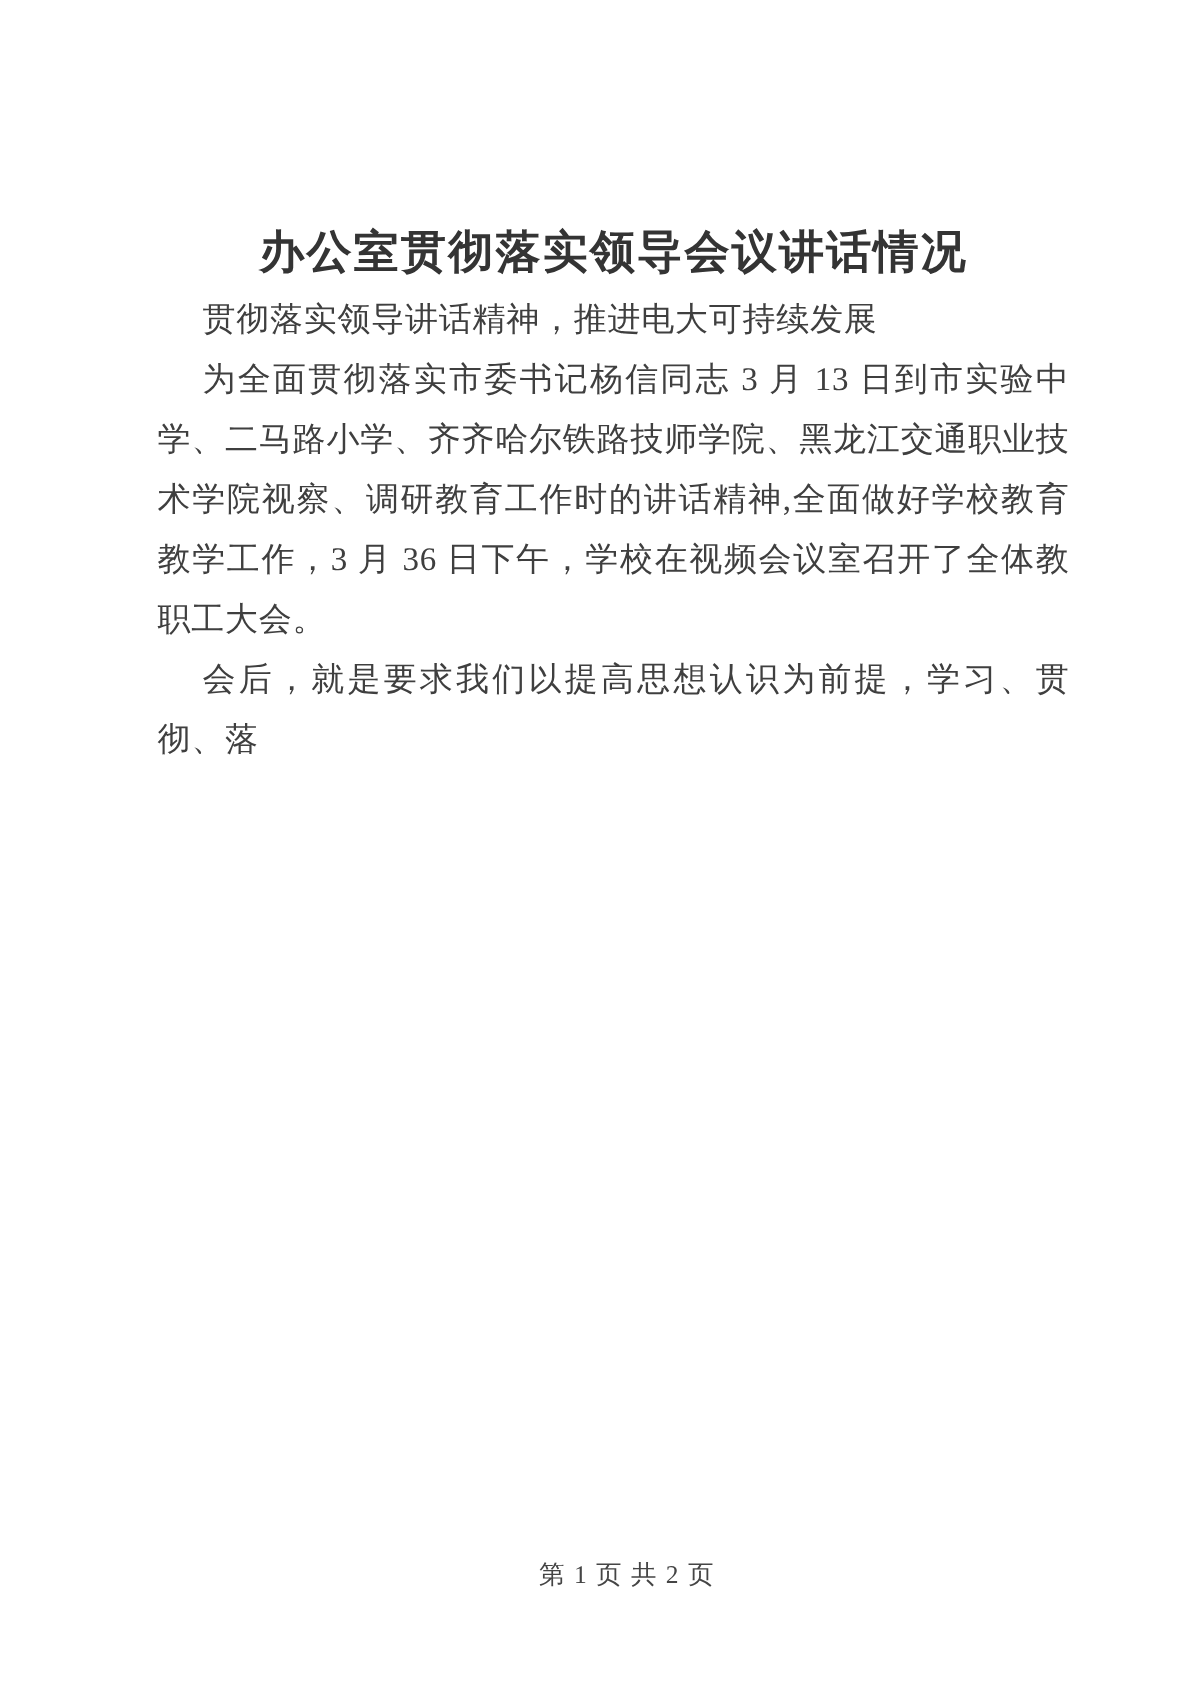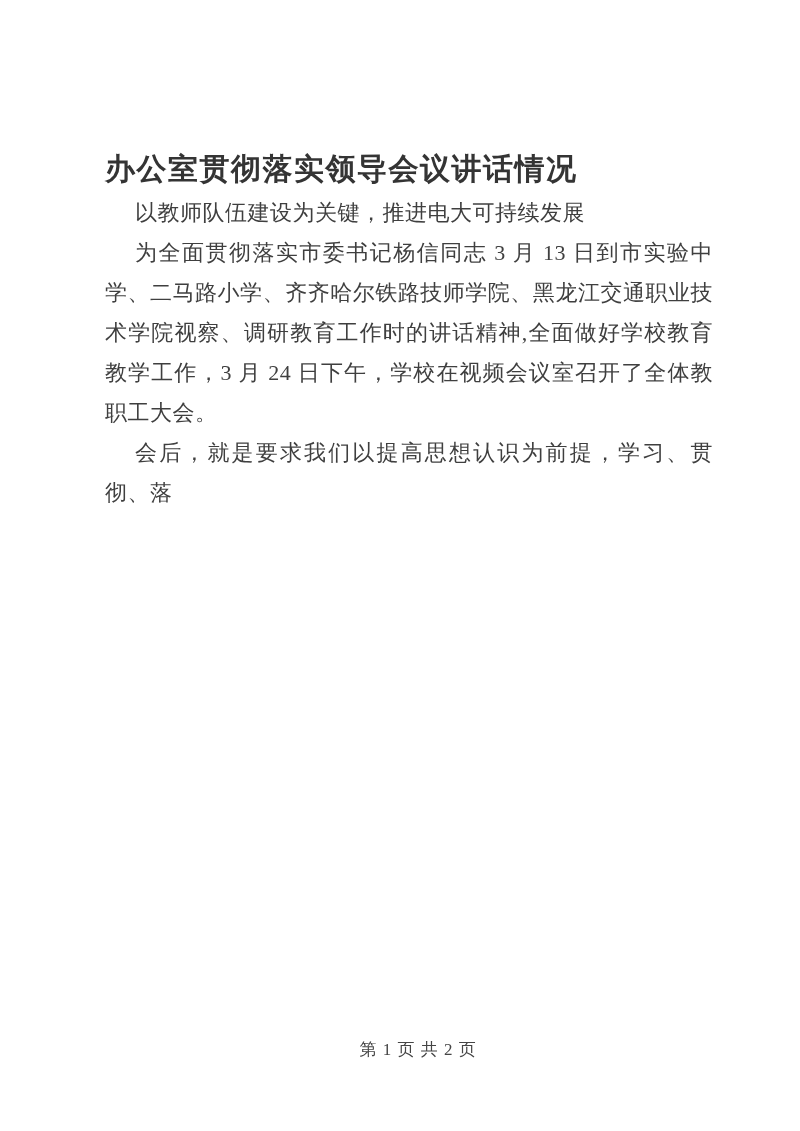--- a/index.html
+++ b/index.html
@@ -20,20 +20,21 @@
     position: absolute;
     left: 105px;
     top: 145px;
     width: 608px;
   }
   .doc-title {
     margin: 0;
     font-size: 30px;
     font-weight: bold;
     line-height: 48px;
+    text-align: center;
     letter-spacing: 1.5px;
     color: #343434;
     white-space: nowrap;
   }
   .doc-subtitle {
     margin: 0;
     font-size: 22px;
     line-height: 40px;
     text-indent: 30px;
     letter-spacing: 0.5px;
@@ -60,18 +61,18 @@
     letter-spacing: 1px;
     color: #454545;
   }
 </style>
 </head>
 <body>
 
 <div class="page">
   <div class="content">
     <h1 class="doc-title">办公室贯彻落实领导会议讲话情况</h1>
-    <p class="doc-subtitle">以教师队伍建设为关键，推进电大可持续发展</p>
-    <p class="doc-paragraph">为全面贯彻落实市委书记杨信同志 3 月 13 日到市实验中学、二马路小学、齐齐哈尔铁路技师学院、黑龙江交通职业技术学院视察、调研教育工作时的讲话精神,全面做好学校教育教学工作，3 月 24 日下午，学校在视频会议室召开了全体教职工大会。</p>
+    <p class="doc-subtitle">贯彻落实领导讲话精神，推进电大可持续发展</p>
+    <p class="doc-paragraph">为全面贯彻落实市委书记杨信同志 3 月 13 日到市实验中学、二马路小学、齐齐哈尔铁路技师学院、黑龙江交通职业技术学院视察、调研教育工作时的讲话精神,全面做好学校教育教学工作，3 月 36 日下午，学校在视频会议室召开了全体教职工大会。</p>
     <p class="doc-paragraph">会后，就是要求我们以提高思想认识为前提，学习、贯彻、落</p>
   </div>
   <div class="page-footer">第 1 页 共 2 页</div>
 </div>
 
 </body></html>

